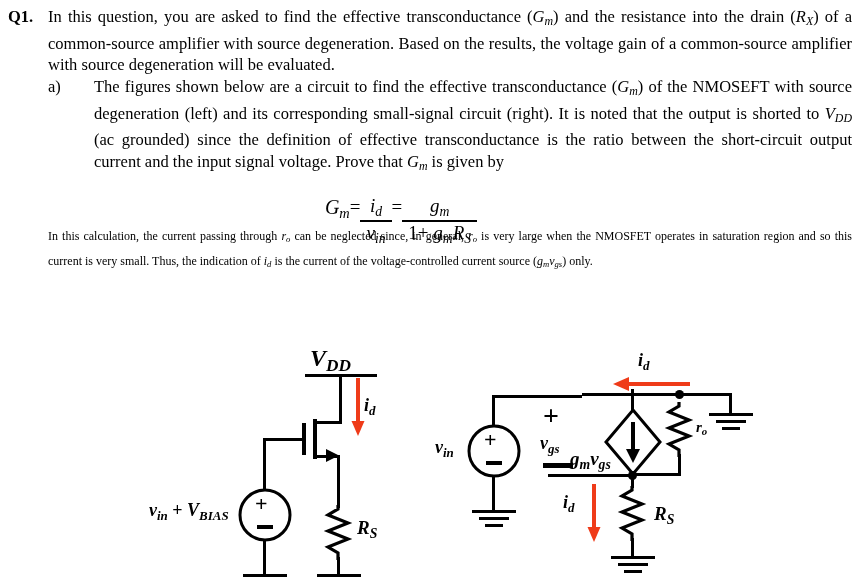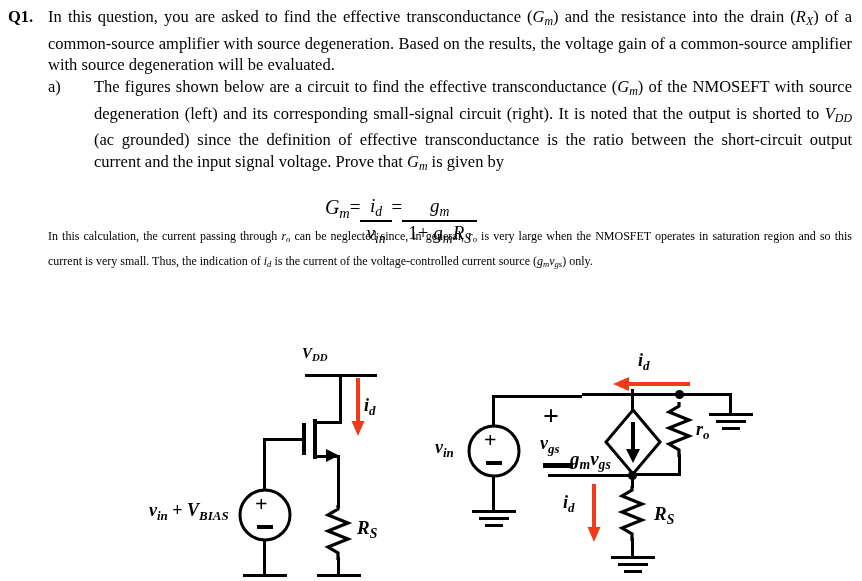--- a/index.html
+++ b/index.html
@@ -242,21 +242,21 @@
 
     <div class="wire wv" style="left:187px; top:212px; height:19px;"></div>
 
     <div class="wire wh" style="left:167px; top:229px; width:44px;"></div>
 
     <svg style="position:absolute; left:200px; top:33px;" width="22" height="62">
       <line x1="8" y1="0" x2="8" y2="44" stroke="#ef3b19" stroke-width="4"></line>
       <polygon points="1.5,43 14.5,43 8,58" fill="#ef3b19"></polygon>
     </svg>
 
-    <div class="lbl" style="left:152px; top:0px; font-size:15px;"><span>V</span><span class="sub">DD</span></div>
+    <div class="lbl" style="left:160px; top:0px; font-size:24px;"><span>V</span><span class="sub">DD</span></div>
 
     <div class="lbl" style="left:214px; top:50px; font-size:18px; color:#000;"><span>i</span><span class="sub">d</span></div>
 
     <div class="lbl" style="left:207px; top:172px; font-size:19px;"><span>R</span><span class="sub">S</span></div>
 
     <div class="lbl" style="left:-1px; top:155px; font-size:18px;"><span>v</span><span class="sub">in</span><span style="font-style:normal;">&nbsp;+&nbsp;</span><span>V</span><span class="sub">BIAS</span></div>
   </div>
 
   <div class="figure" style="left:430px; top:345px; width:330px; height:236px;">
 
@@ -300,21 +300,21 @@
 
     <div class="dot" style="left:198px; top:126px;"></div>
 
     <svg style="position:absolute; left:236px; top:57px;" width="28" height="55">
       <polyline points="13,0 13,4 3,10 23,18 3,26 23,34 3,42 13,48 13,55" fill="none" stroke="#000" stroke-width="3.2" stroke-linejoin="miter"></polyline>
     </svg>
     <div class="wire wv" style="left:248px; top:109px; height:21px;"></div>
 
     <div class="wire wh" style="left:200px; top:128px; width:51px;"></div>
 
-    <div class="lbl" style="left:266px; top:74px; font-size:18px;"><span>r</span><span class="sub">o</span></div>
+    <div class="lbl" style="left:266px; top:74px; font-size:15px;"><span>r</span><span class="sub">o</span></div>
 
     <div class="wire wh" style="left:245px; top:48px; width:57px;"></div>
     <div class="wire wv" style="left:299px; top:48px; height:22px;"></div>
     <div class="wire wh" style="left:279px; top:68px; width:44px;"></div>
     <div class="wire wh" style="left:286px; top:75px; width:30px;"></div>
     <div class="wire wh" style="left:292px; top:82px; width:18px;"></div>
 
     <div class="lbl" style="left:140px; top:103px; font-size:19px;"><span>g</span><span class="sub">m</span><span>v</span><span class="sub">gs</span></div>
 
     <svg style="position:absolute; left:180px; top:30px;" width="85" height="22">

